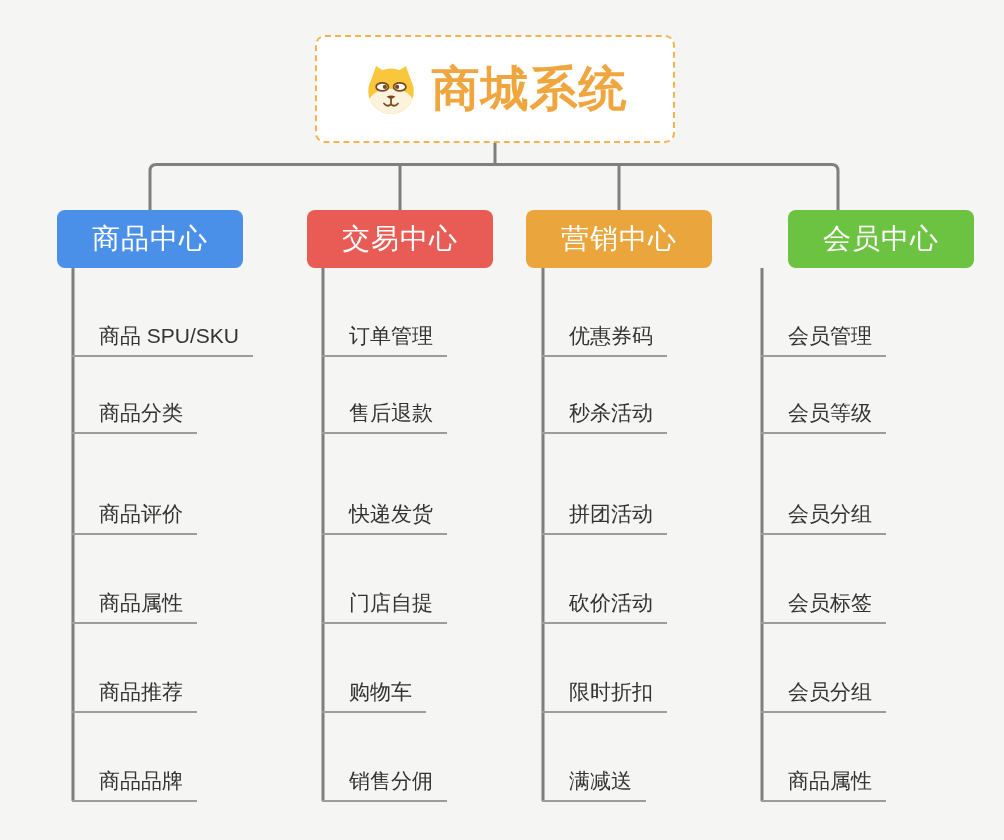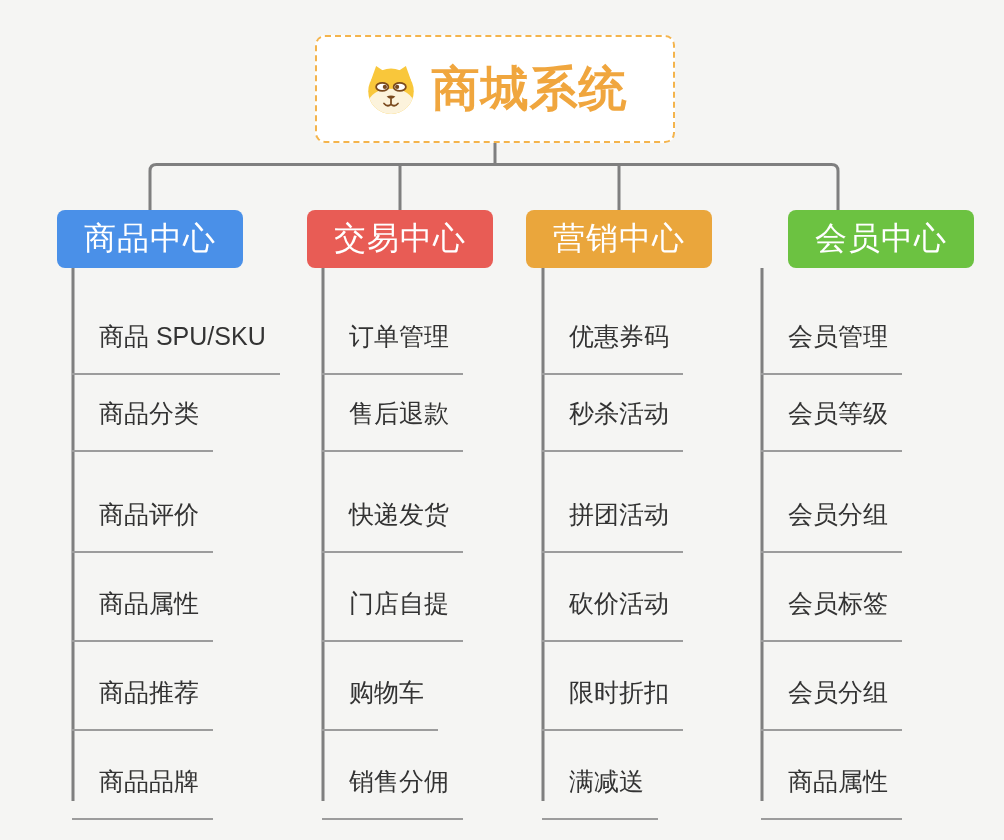--- a/index.html
+++ b/index.html
@@ -12,31 +12,31 @@
   .root {
     position:absolute; left:315px; top:35px; width:360px; height:108px;
     background:#FFFFFF; border:2px dashed #F4B44C; border-radius:10px;
     display:flex; align-items:center; justify-content:center; gap:13px;
   }
   .root-title { font-size:48px; font-weight:bold; color:#F0A63E; letter-spacing:1px; }
   .root-icon { width:56px; height:53px; flex:0 0 auto; }
 
   .branch {
     position:absolute; top:210px; width:186px; height:58px; border-radius:8px;
-    color:#FFFFFF; font-size:32px; display:flex; align-items:center; justify-content:center;
+    color:#FFFFFF; font-size:28px; display:flex; align-items:center; justify-content:center;
     letter-spacing:1px;
   }
   .b1 { left:57px;  background:#4A90E8; }
   .b2 { left:307px; background:#E85C55; }
   .b3 { left:526px; background:#EAA63C; }
   .b4 { left:788px; background:#6CC241; }
 
   .leaf {
-    position:absolute; font-size:25px; color:#333333; line-height:26px;
-    padding:0 14px 24px 27px; border-bottom:2px solid #9C9C9C; white-space:nowrap;
+    position:absolute; font-size:21px; color:#333333; line-height:26px;
+    padding:0 14px 6px 27px; border-bottom:2px solid #9C9C9C; white-space:nowrap;
     background:transparent;
     text-align:right;
   }
   .c1 { left:72px; }  .c2 { left:322px; } .c3 { left:542px; } .c4 { left:761px; }
   .r1 { top:323px; } .r2 { top:400px; } .r3 { top:501px; }
   .r4 { top:590px; } .r5 { top:679px; } .r6 { top:768px; }
 </style>
 </head>
 <body>
 

